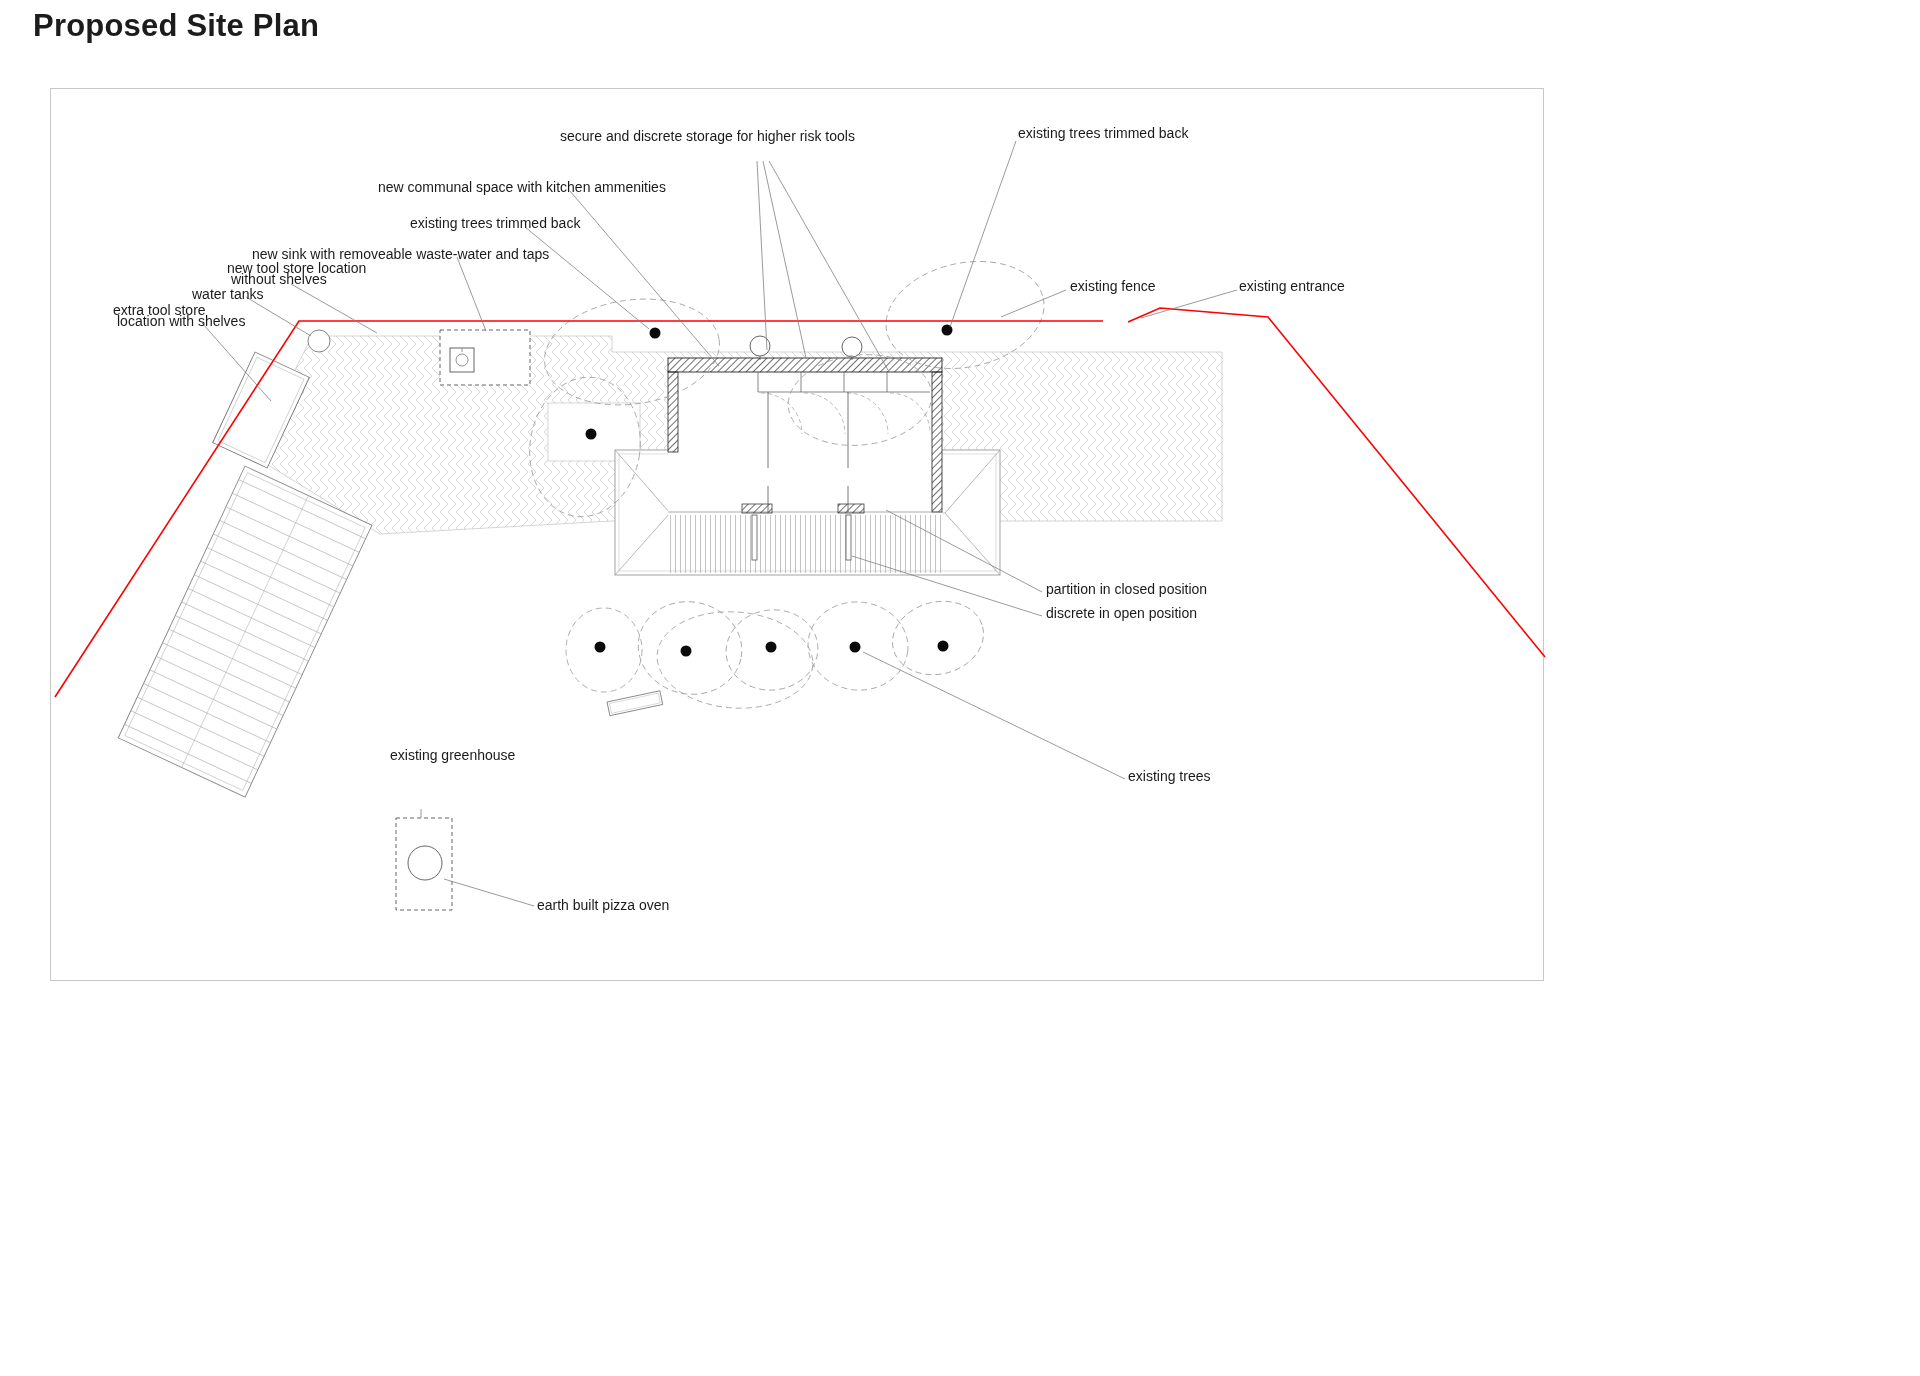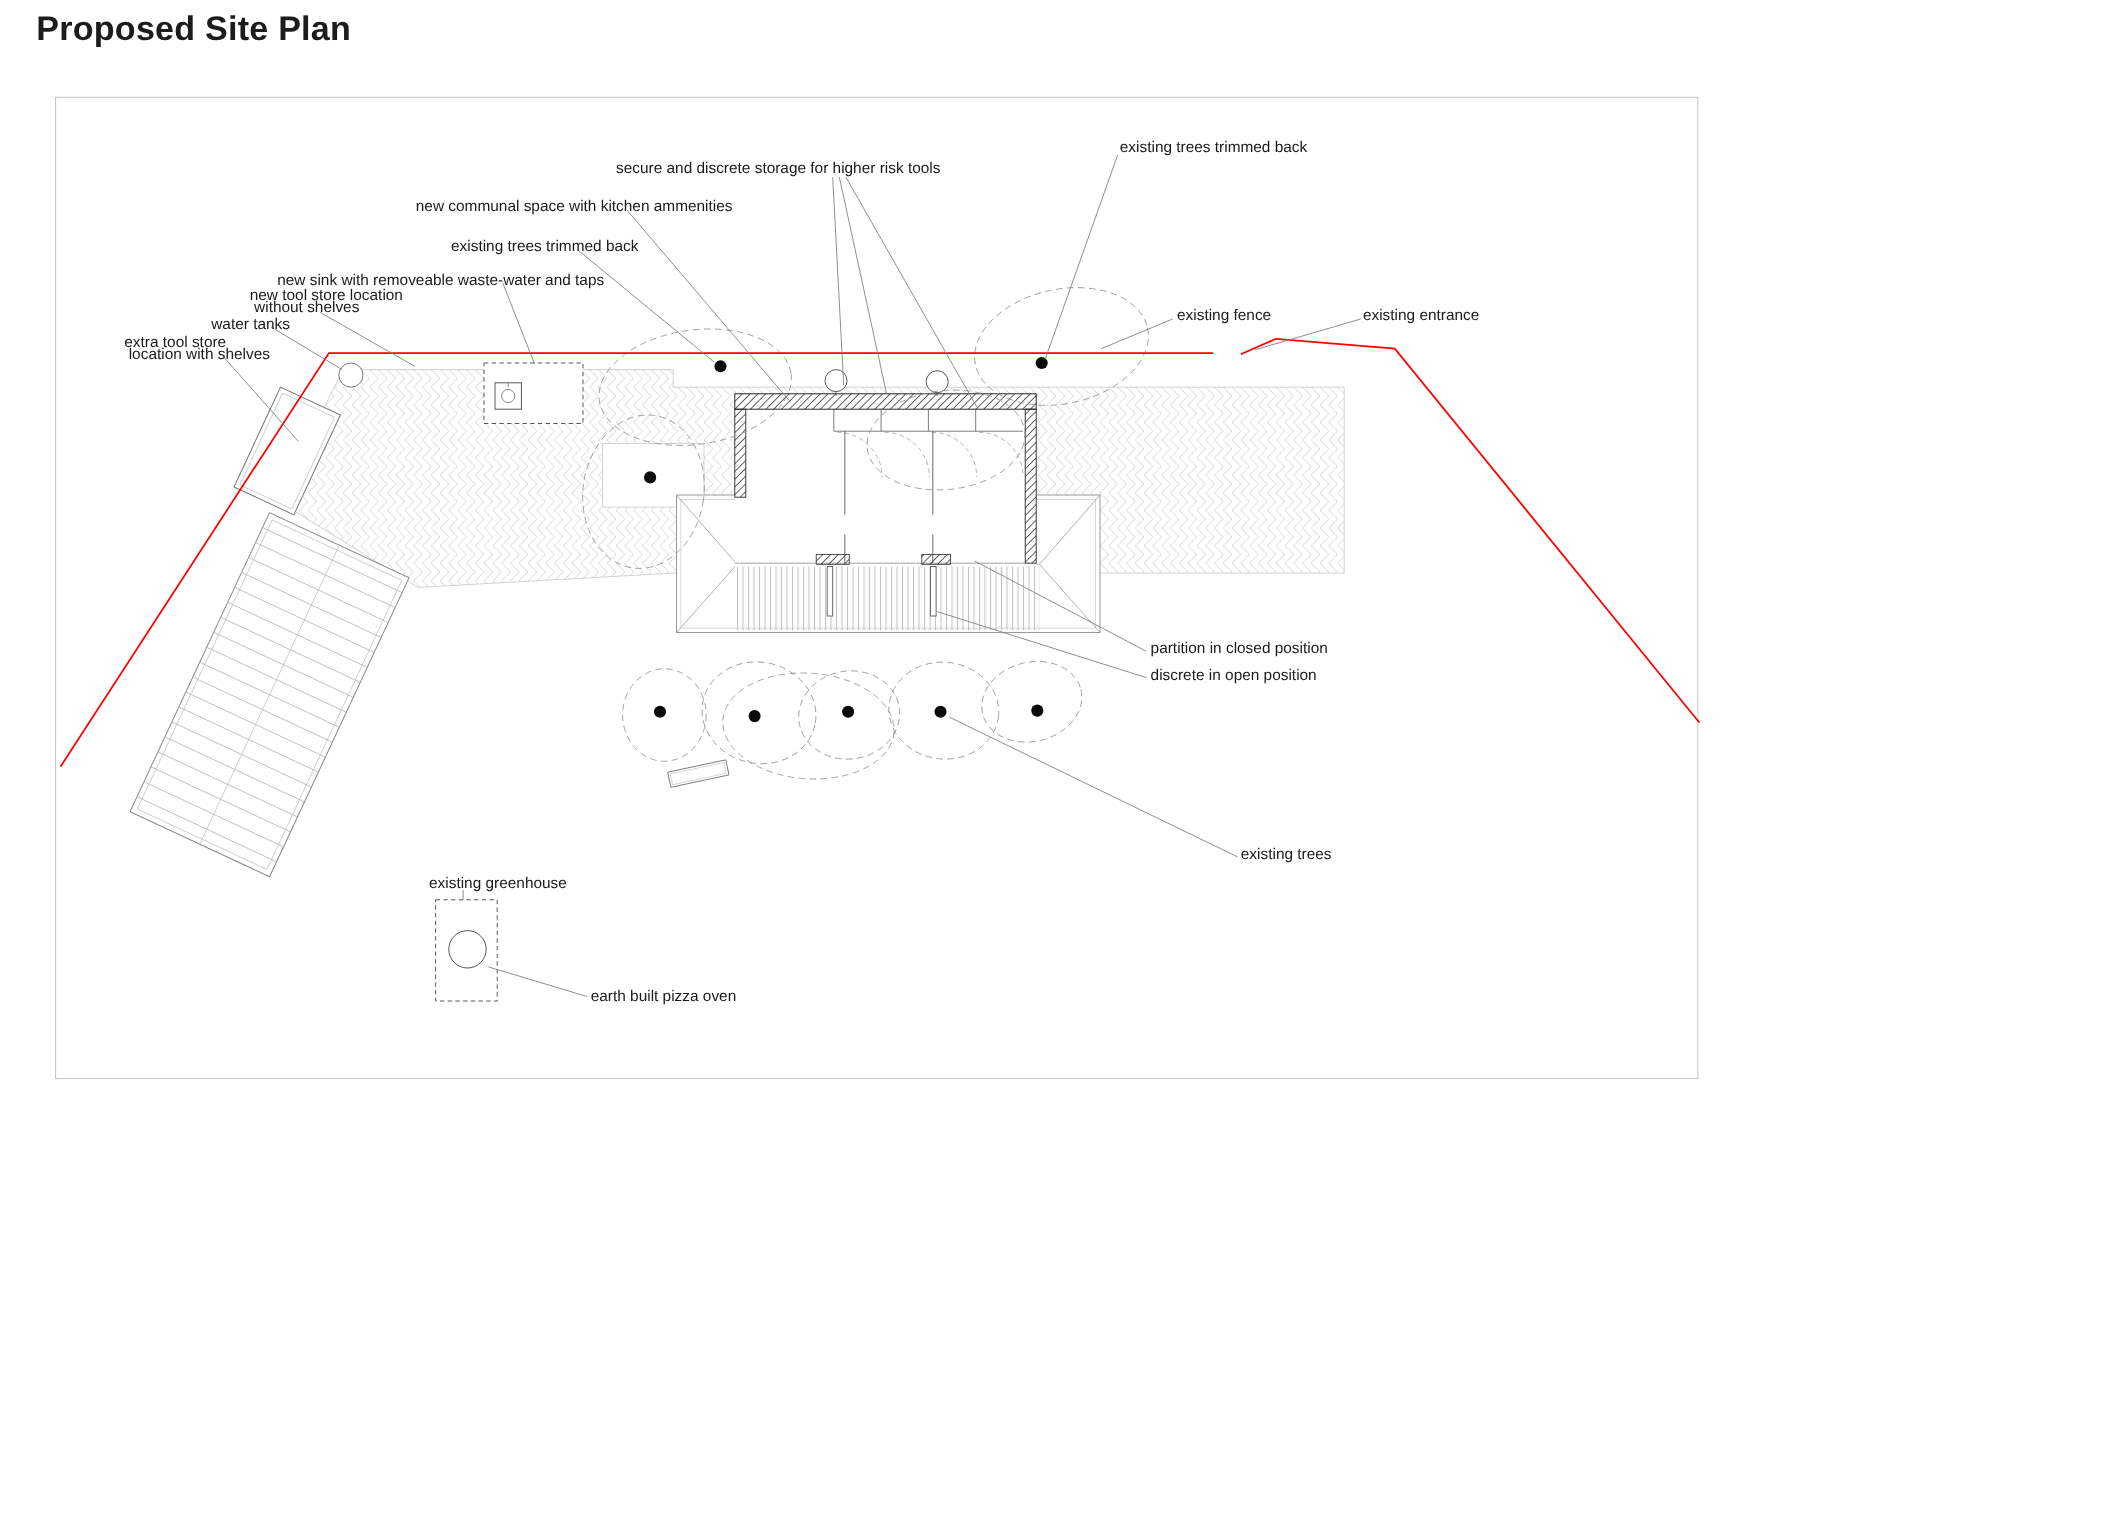--- a/index.html
+++ b/index.html
@@ -195,34 +195,34 @@
       <line x1="1237" y1="290" x2="1141" y2="318"></line>
       <line x1="1042" y1="592" x2="886" y2="510"></line>
       <line x1="1042" y1="616" x2="852" y2="556"></line>
       <line x1="1125" y1="779" x2="863" y2="652"></line>
       <line x1="421" y1="809" x2="421" y2="818"></line>
       <line x1="534" y1="906" x2="444" y2="879"></line>
     </g>
   </svg>
 
   <div class="lbl" style="left:1018px;top:128px">existing trees trimmed back</div>
-  <div class="lbl" style="left:560px;top:147px">secure and discrete storage for higher risk tools</div>
+  <div class="lbl" style="left:560px;top:131px">secure and discrete storage for higher risk tools</div>
   <div class="lbl" style="left:378px;top:182px">new communal space with kitchen ammenities</div>
   <div class="lbl" style="left:410px;top:218px">existing trees trimmed back</div>
   <div class="lbl" style="left:252px;top:249px">new sink with removeable waste-water and taps</div>
   <div class="lbl" style="left:227px;top:263px">
     <span>new tool store location</span>
     <span class="l2">without shelves</span>
   </div>
   <div class="lbl" style="left:192px;top:289px">water tanks</div>
   <div class="lbl" style="left:113px;top:305px">
     <span>extra tool store</span>
     <span class="l2">location with shelves</span>
   </div>
   <div class="lbl" style="left:1070px;top:281px">existing fence</div>
   <div class="lbl" style="left:1239px;top:281px">existing entrance</div>
   <div class="lbl" style="left:1046px;top:584px">partition in closed position</div>
   <div class="lbl" style="left:1046px;top:608px">discrete in open position</div>
   <div class="lbl" style="left:1128px;top:771px">existing trees</div>
-  <div class="lbl" style="left:390px;top:797px">existing greenhouse</div>
+  <div class="lbl" style="left:390px;top:750px">existing greenhouse</div>
   <div class="lbl" style="left:537px;top:900px">earth built pizza oven</div>
 
 </div>
 
 </body></html>

